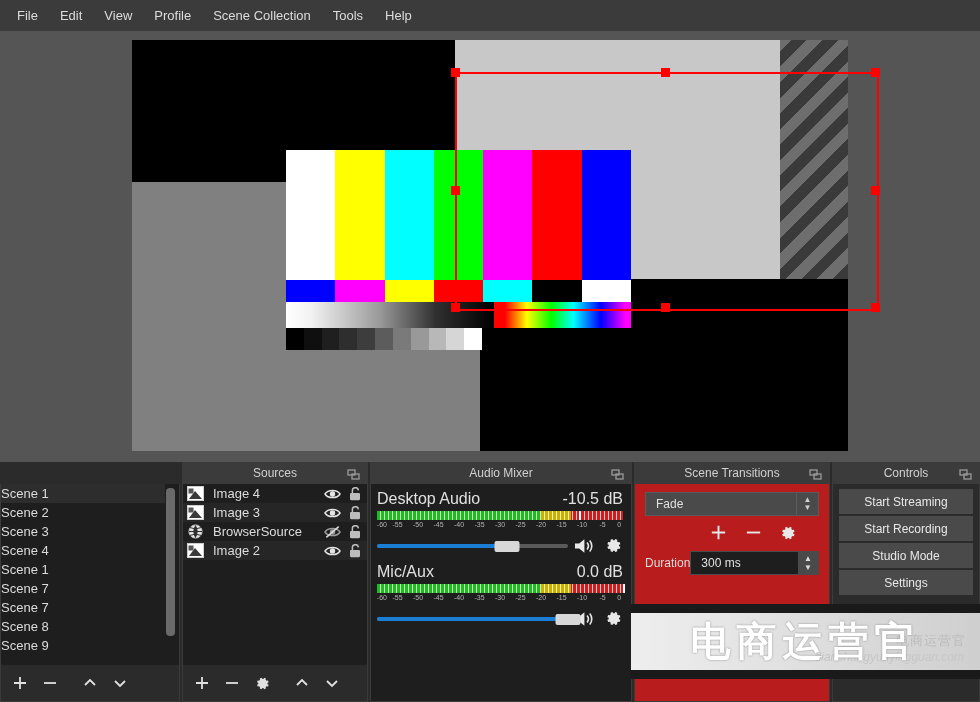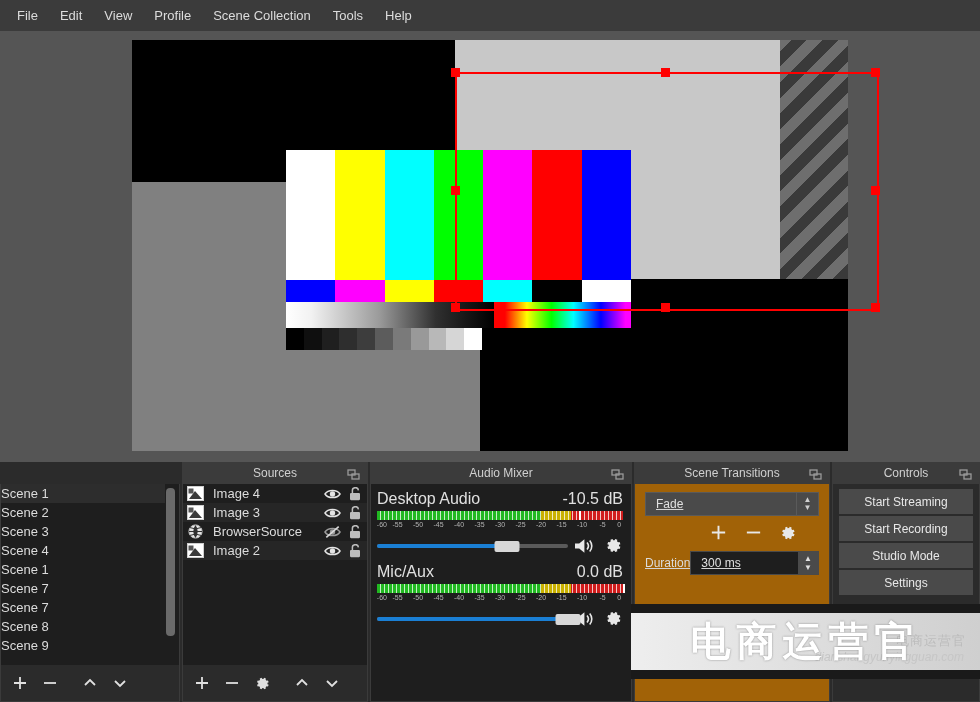--- a/index.html
+++ b/index.html
@@ -191,21 +191,21 @@
   }
   .slider-knob {
     position:absolute; top:3px; width:25px; height:11px;
     background:#d8d8d8; border-radius:2px; transform:translateX(-50%);
   }
   .spk { width:22px; height:18px; margin:0 2px 0 6px; }
   .gear { width:19px; height:19px; margin-left:6px; }
 
   
   .tr-body { position:absolute; left:0; right:0; top:0; bottom:0;
-             background:#a16207; padding:8px 10px;text-decoration:underline; }
+             background:#b91c1c; padding:8px 10px; }
   .combo {
     position:relative; height:24px; background:#4a4a4a;
     border:1px solid #5a5a5a; display:flex; align-items:center;
     padding-left:10px; font-size:12px; color:#e0e0e0;
   }
   .combo-arrows {
     position:absolute; right:0; top:0; width:22px; height:100%;
     background:#4a4a4a; border-left:1px solid #5a5a5a;
     display:flex; flex-direction:column; align-items:center;
     justify-content:center; color:#d0d0d0; font-size:8px; line-height:8px;

